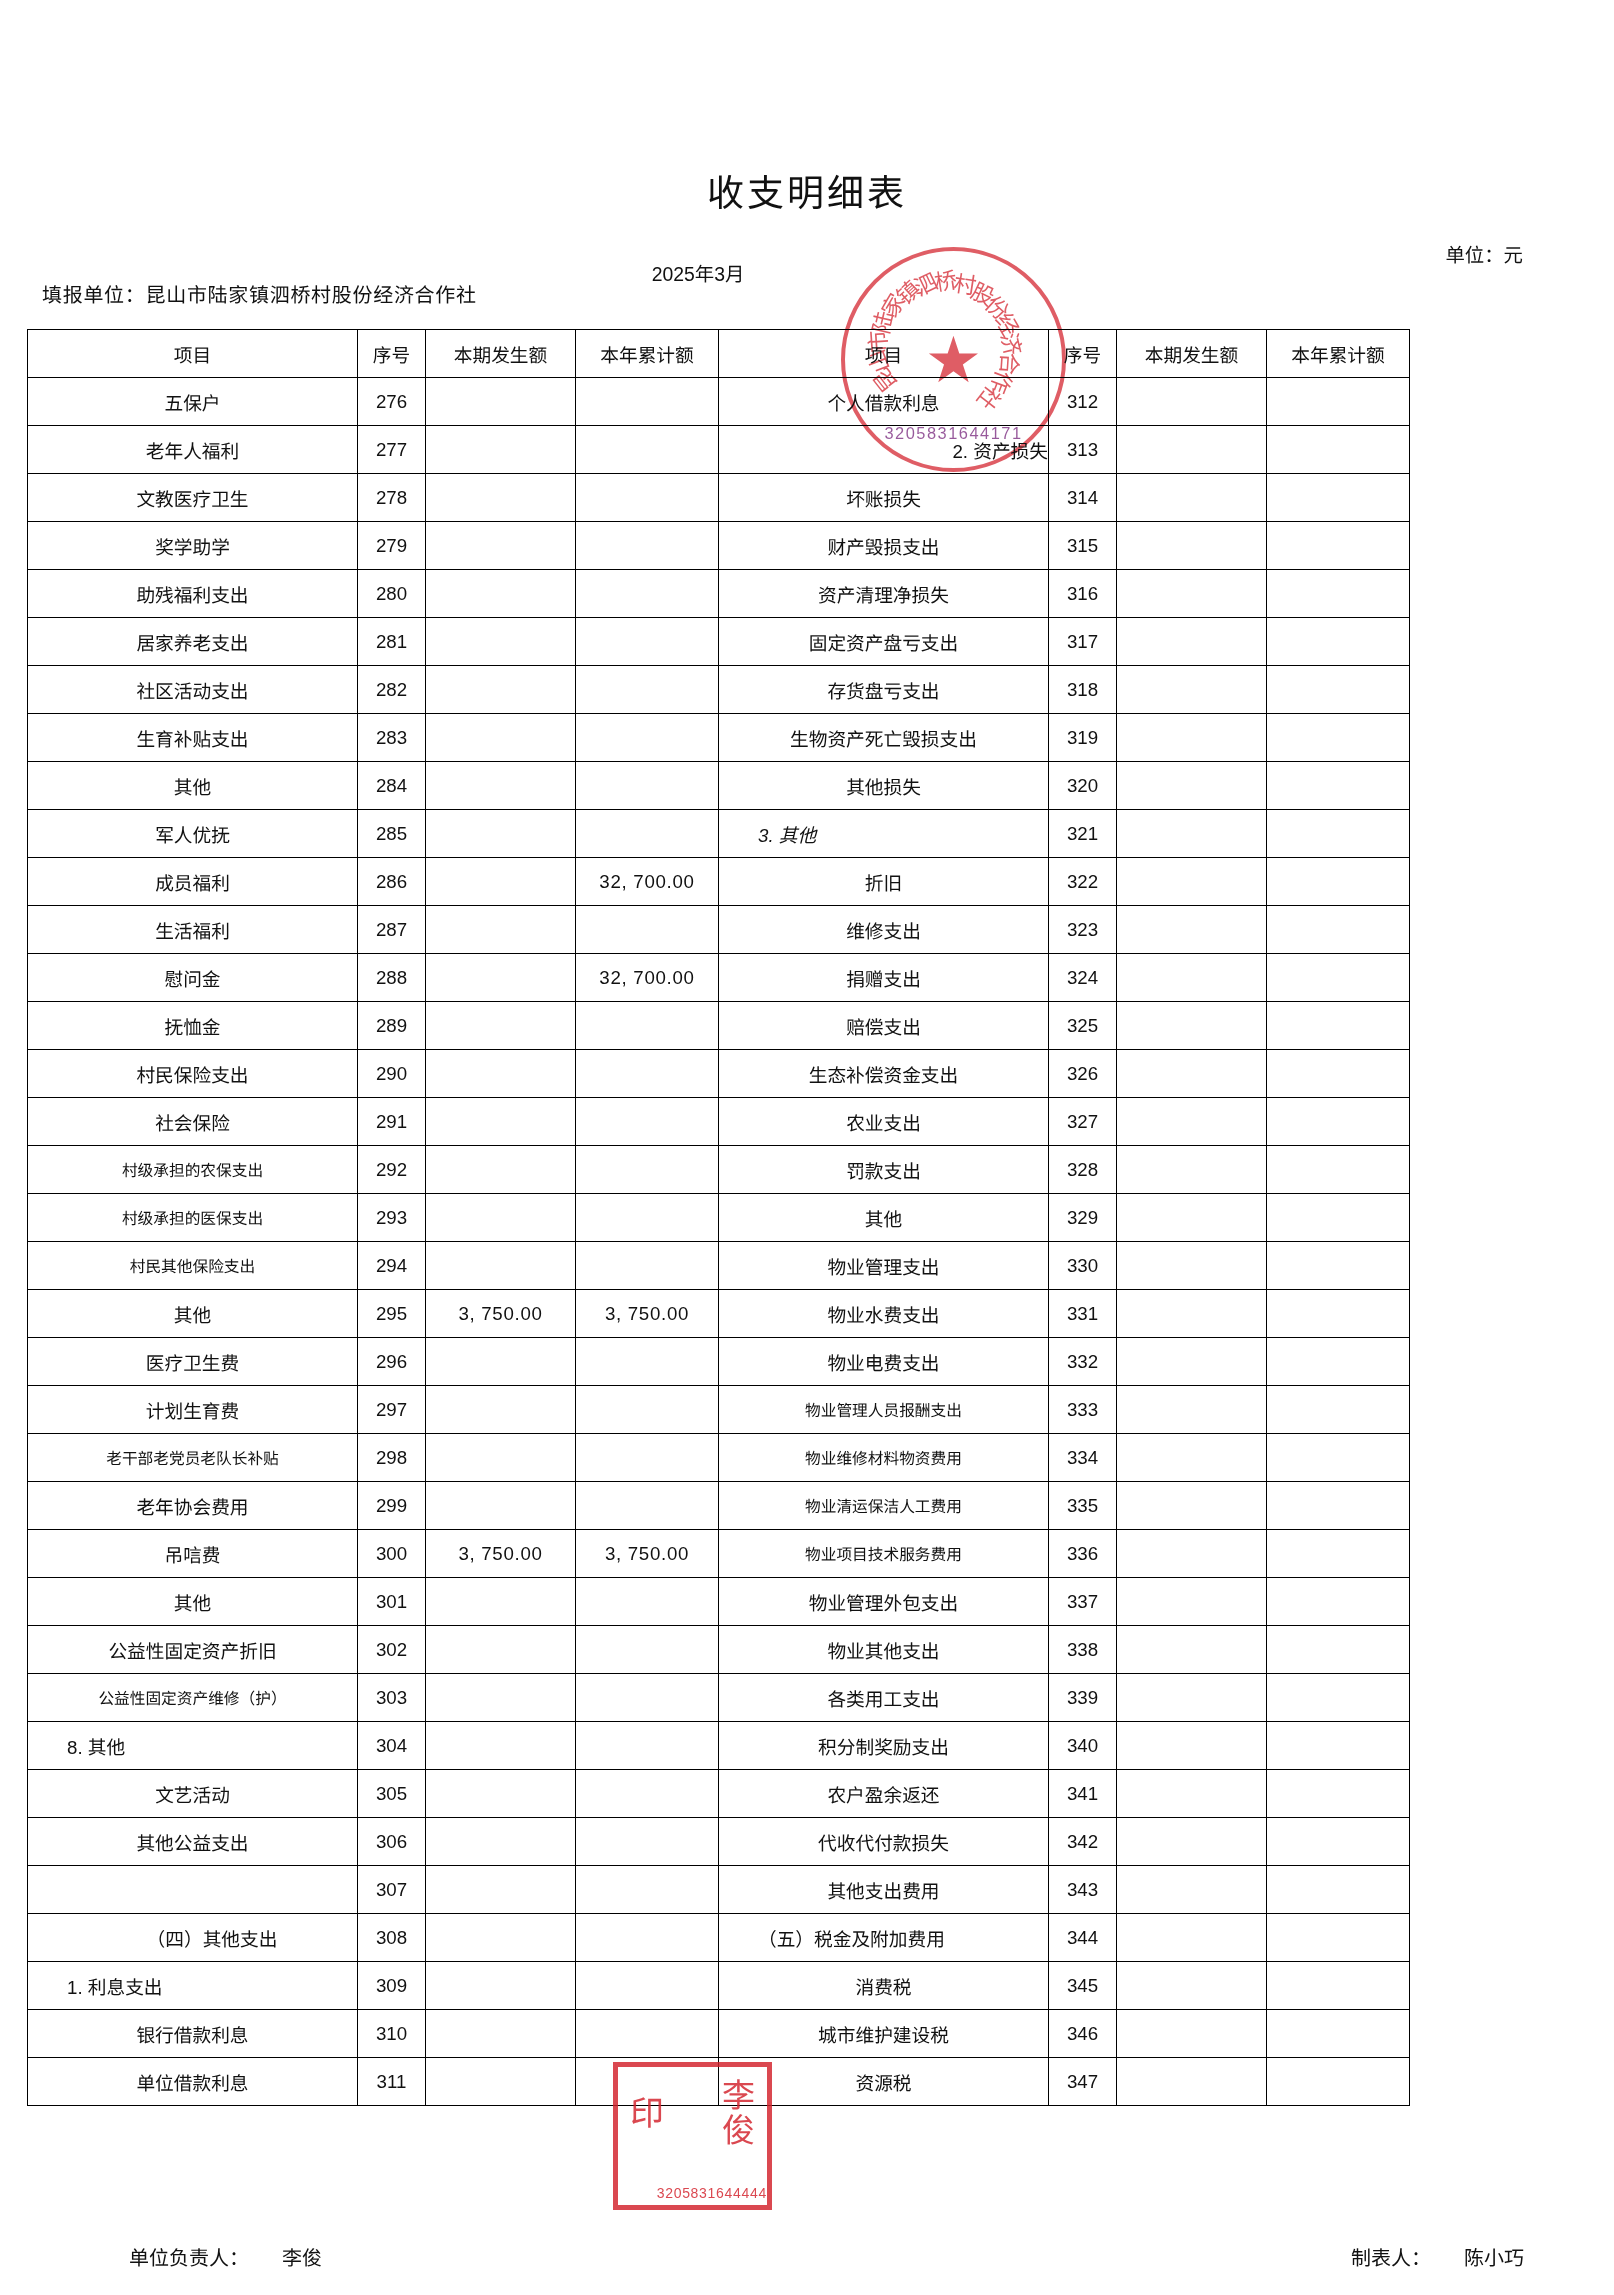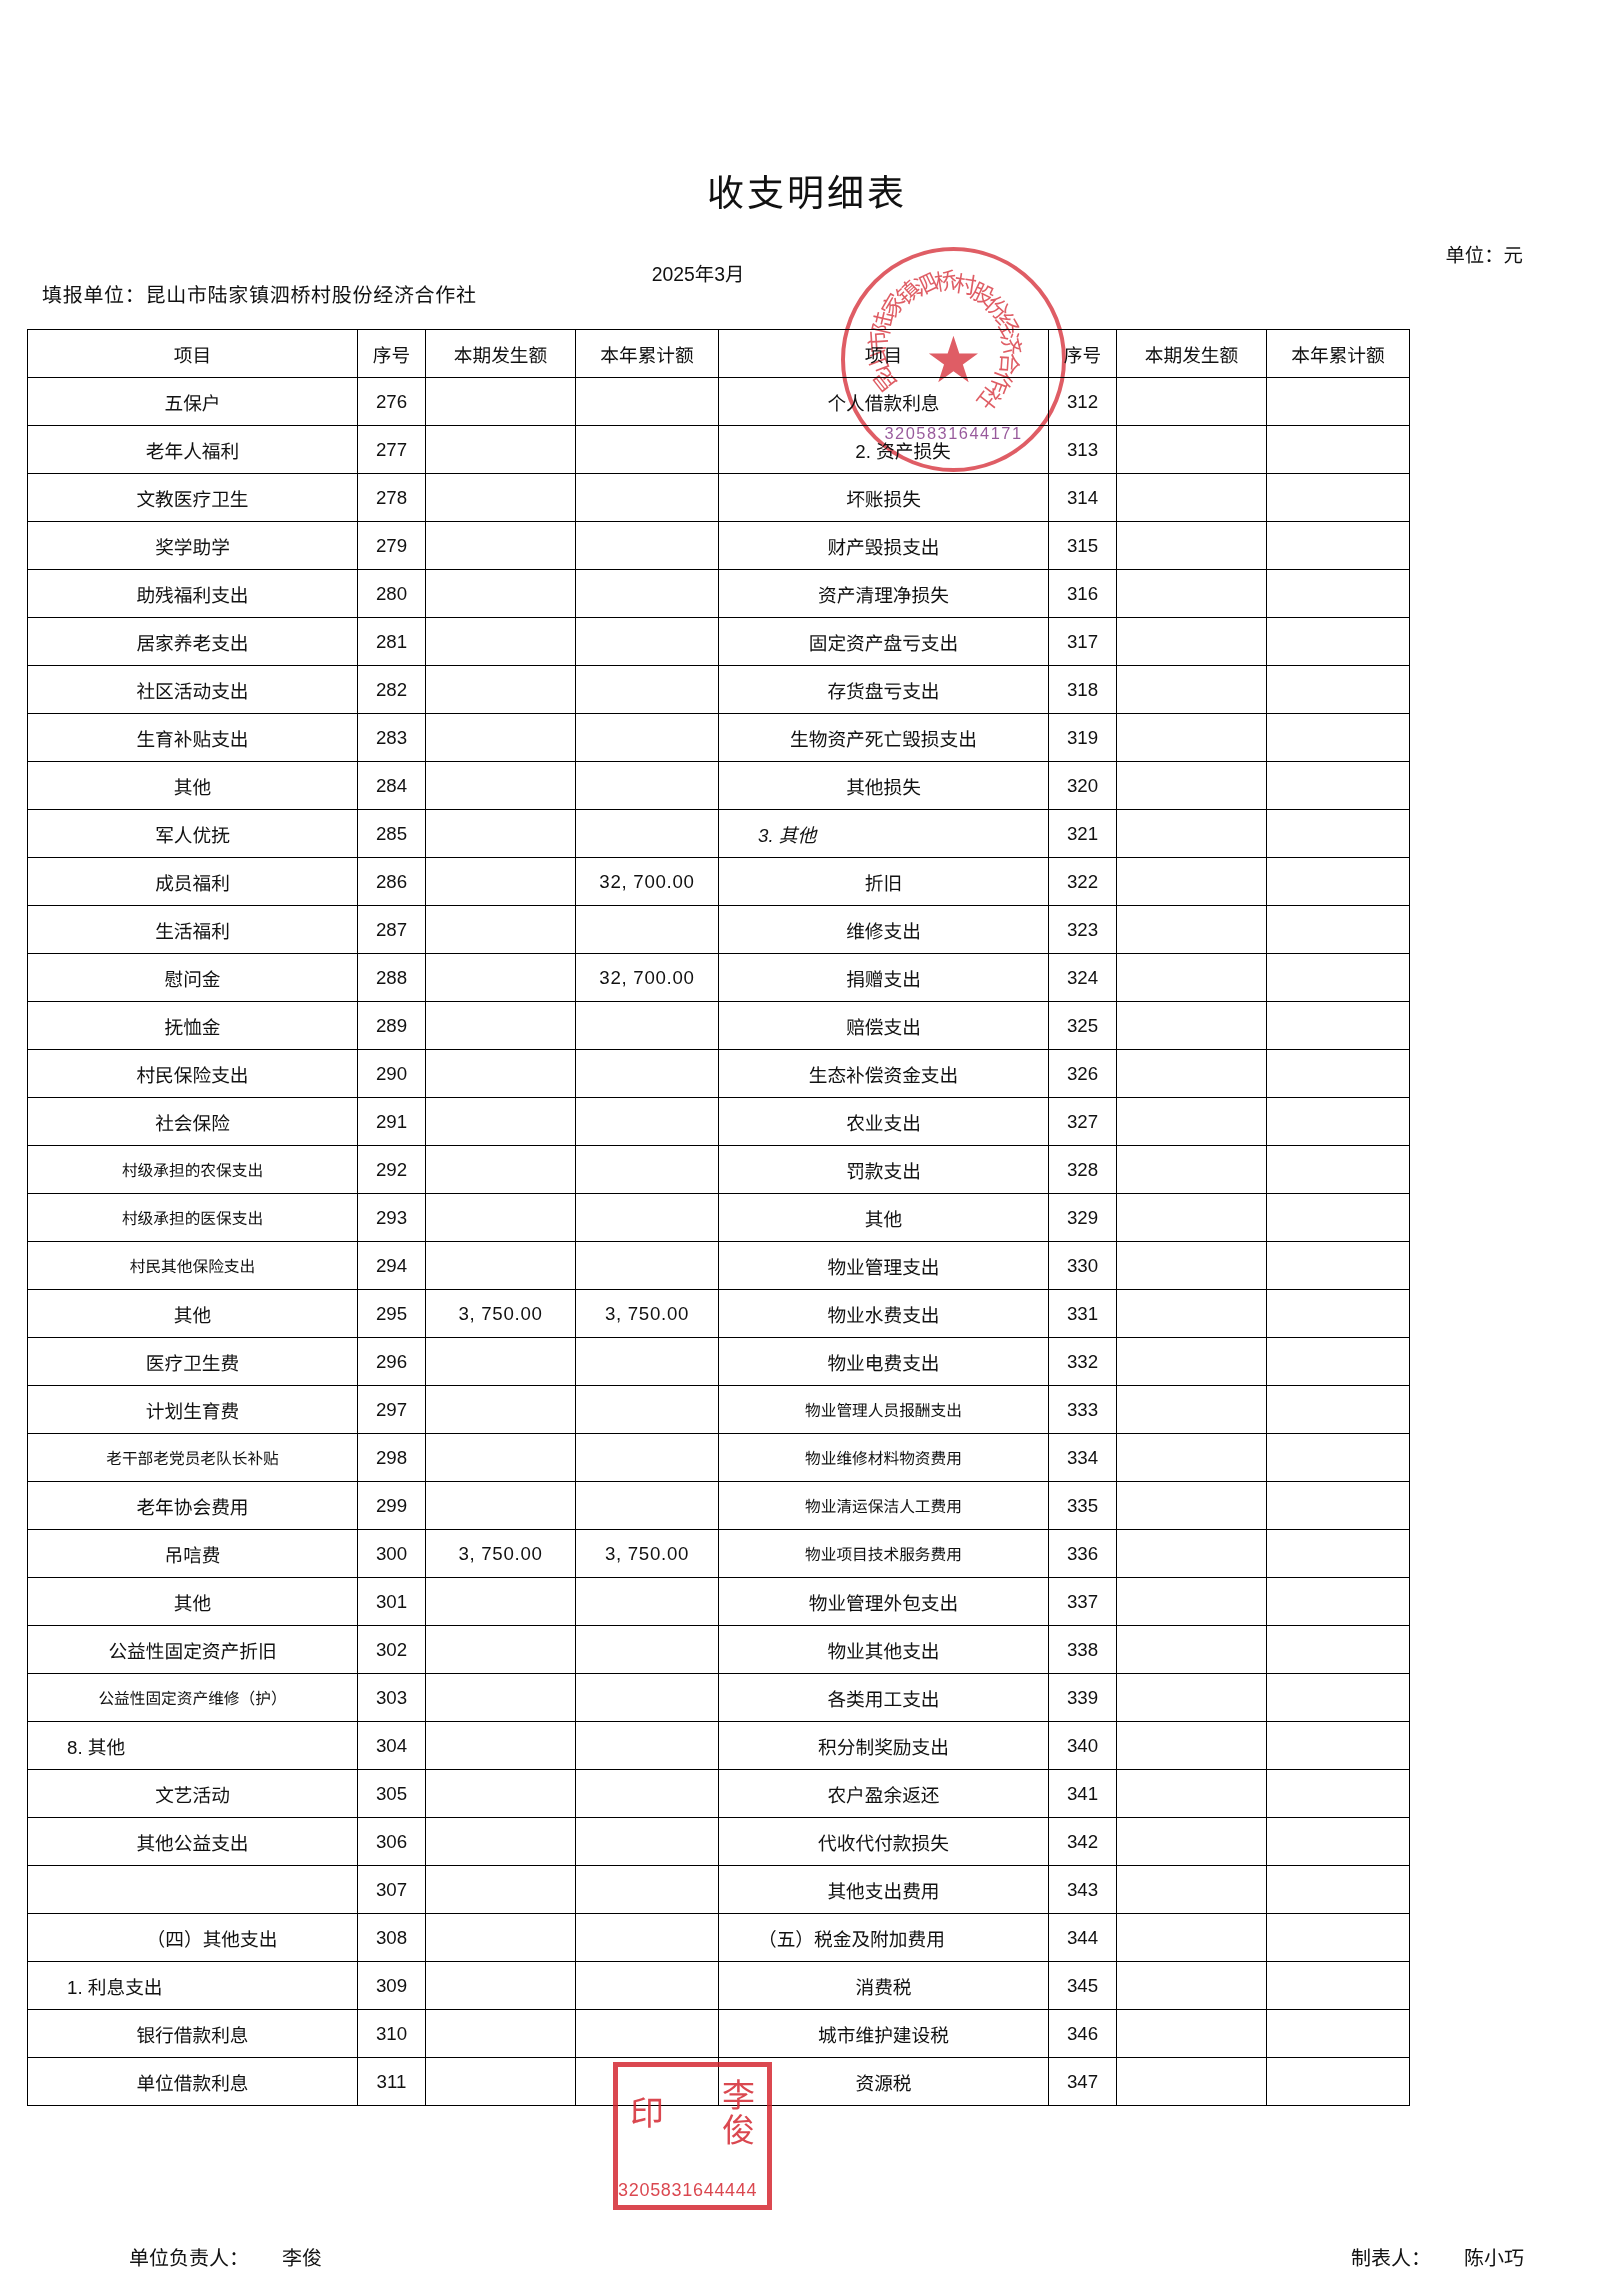--- a/index.html
+++ b/index.html
@@ -176,22 +176,22 @@
     font-size: 33px;
     line-height: 1.05;
     text-align: center;
     font-family: "DejaVu Serif", "Liberation Serif", serif;
   }
   .seal-square .sq-num {
     position: absolute;
     left: 0;
     bottom: 4.5px;
     width: 149px;
-    text-align: left;
-    font-size: 18px;
+    text-align: right;
+    font-size: 14px;
     letter-spacing: 0.7px;
   }
 </style>
 </head>
 <body>
 
 <div class="page">
 
   <div class="doc-title">收支明细表</div>
 
@@ -248,21 +248,21 @@
           <td class="col-item item">个人借款利息</td>
           <td class="col-no num">312</td>
           <td class="col-cur amt"></td>
           <td class="col-ytd amt"></td>
         </tr>
         <tr>
           <td class="col-item item">老年人福利</td>
           <td class="col-no num">277</td>
           <td class="col-cur amt"></td>
           <td class="col-ytd amt"></td>
-          <td class="col-item item" style="text-align: center; padding-left: 39px;">2. 资产损失</td>
+          <td class="col-item item" style="text-align: right; padding-left: 39px;">2. 资产损失</td>
           <td class="col-no num">313</td>
           <td class="col-cur amt"></td>
           <td class="col-ytd amt"></td>
         </tr>
         <tr>
           <td class="col-item item">文教医疗卫生</td>
           <td class="col-no num">278</td>
           <td class="col-cur amt"></td>
           <td class="col-ytd amt"></td>
           <td class="col-item item">坏账损失</td>

